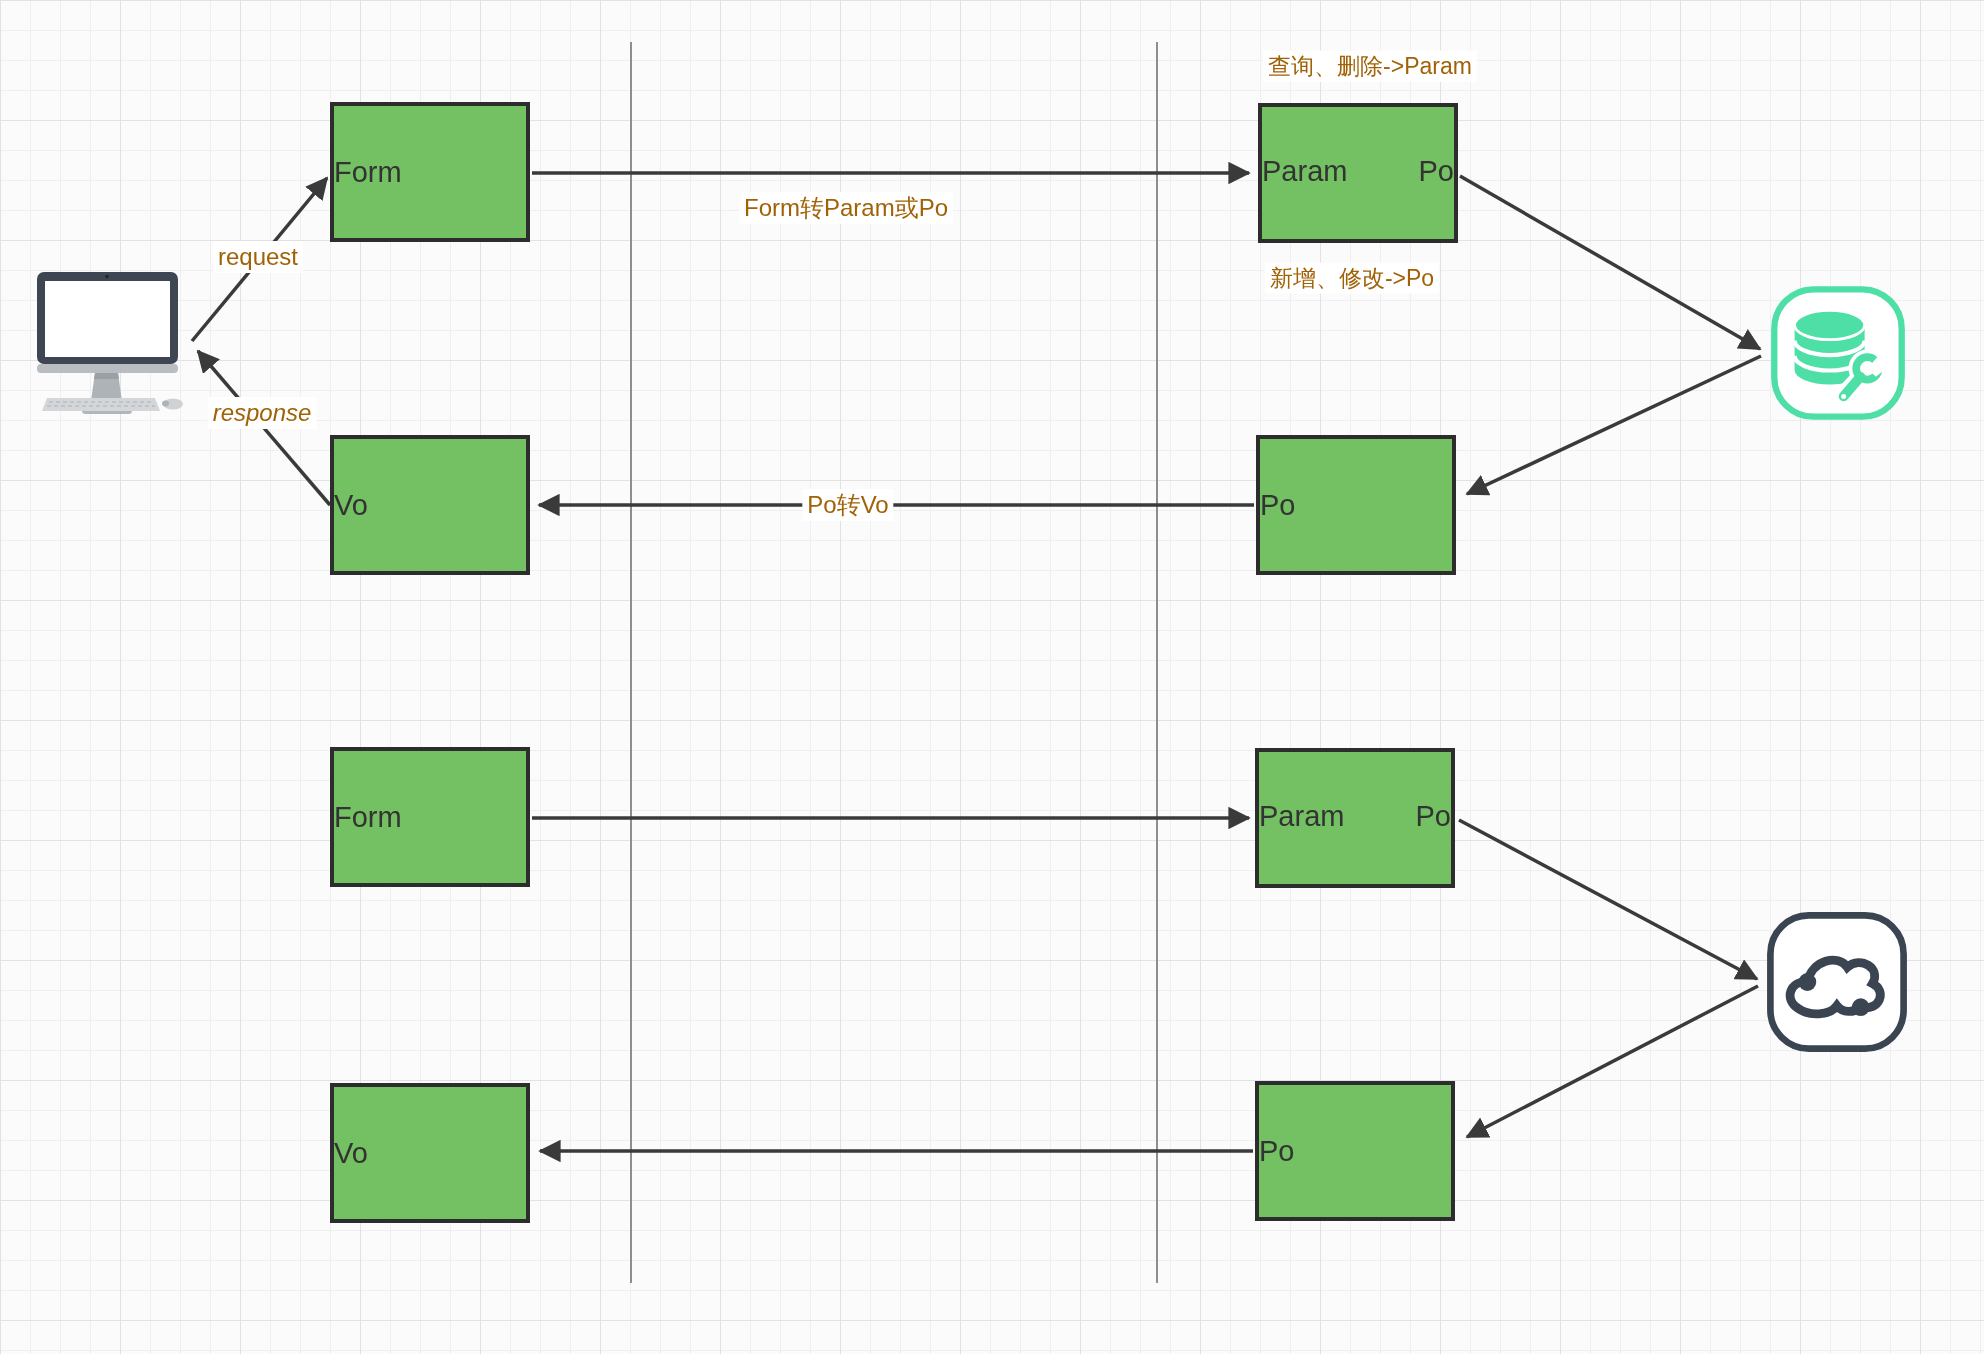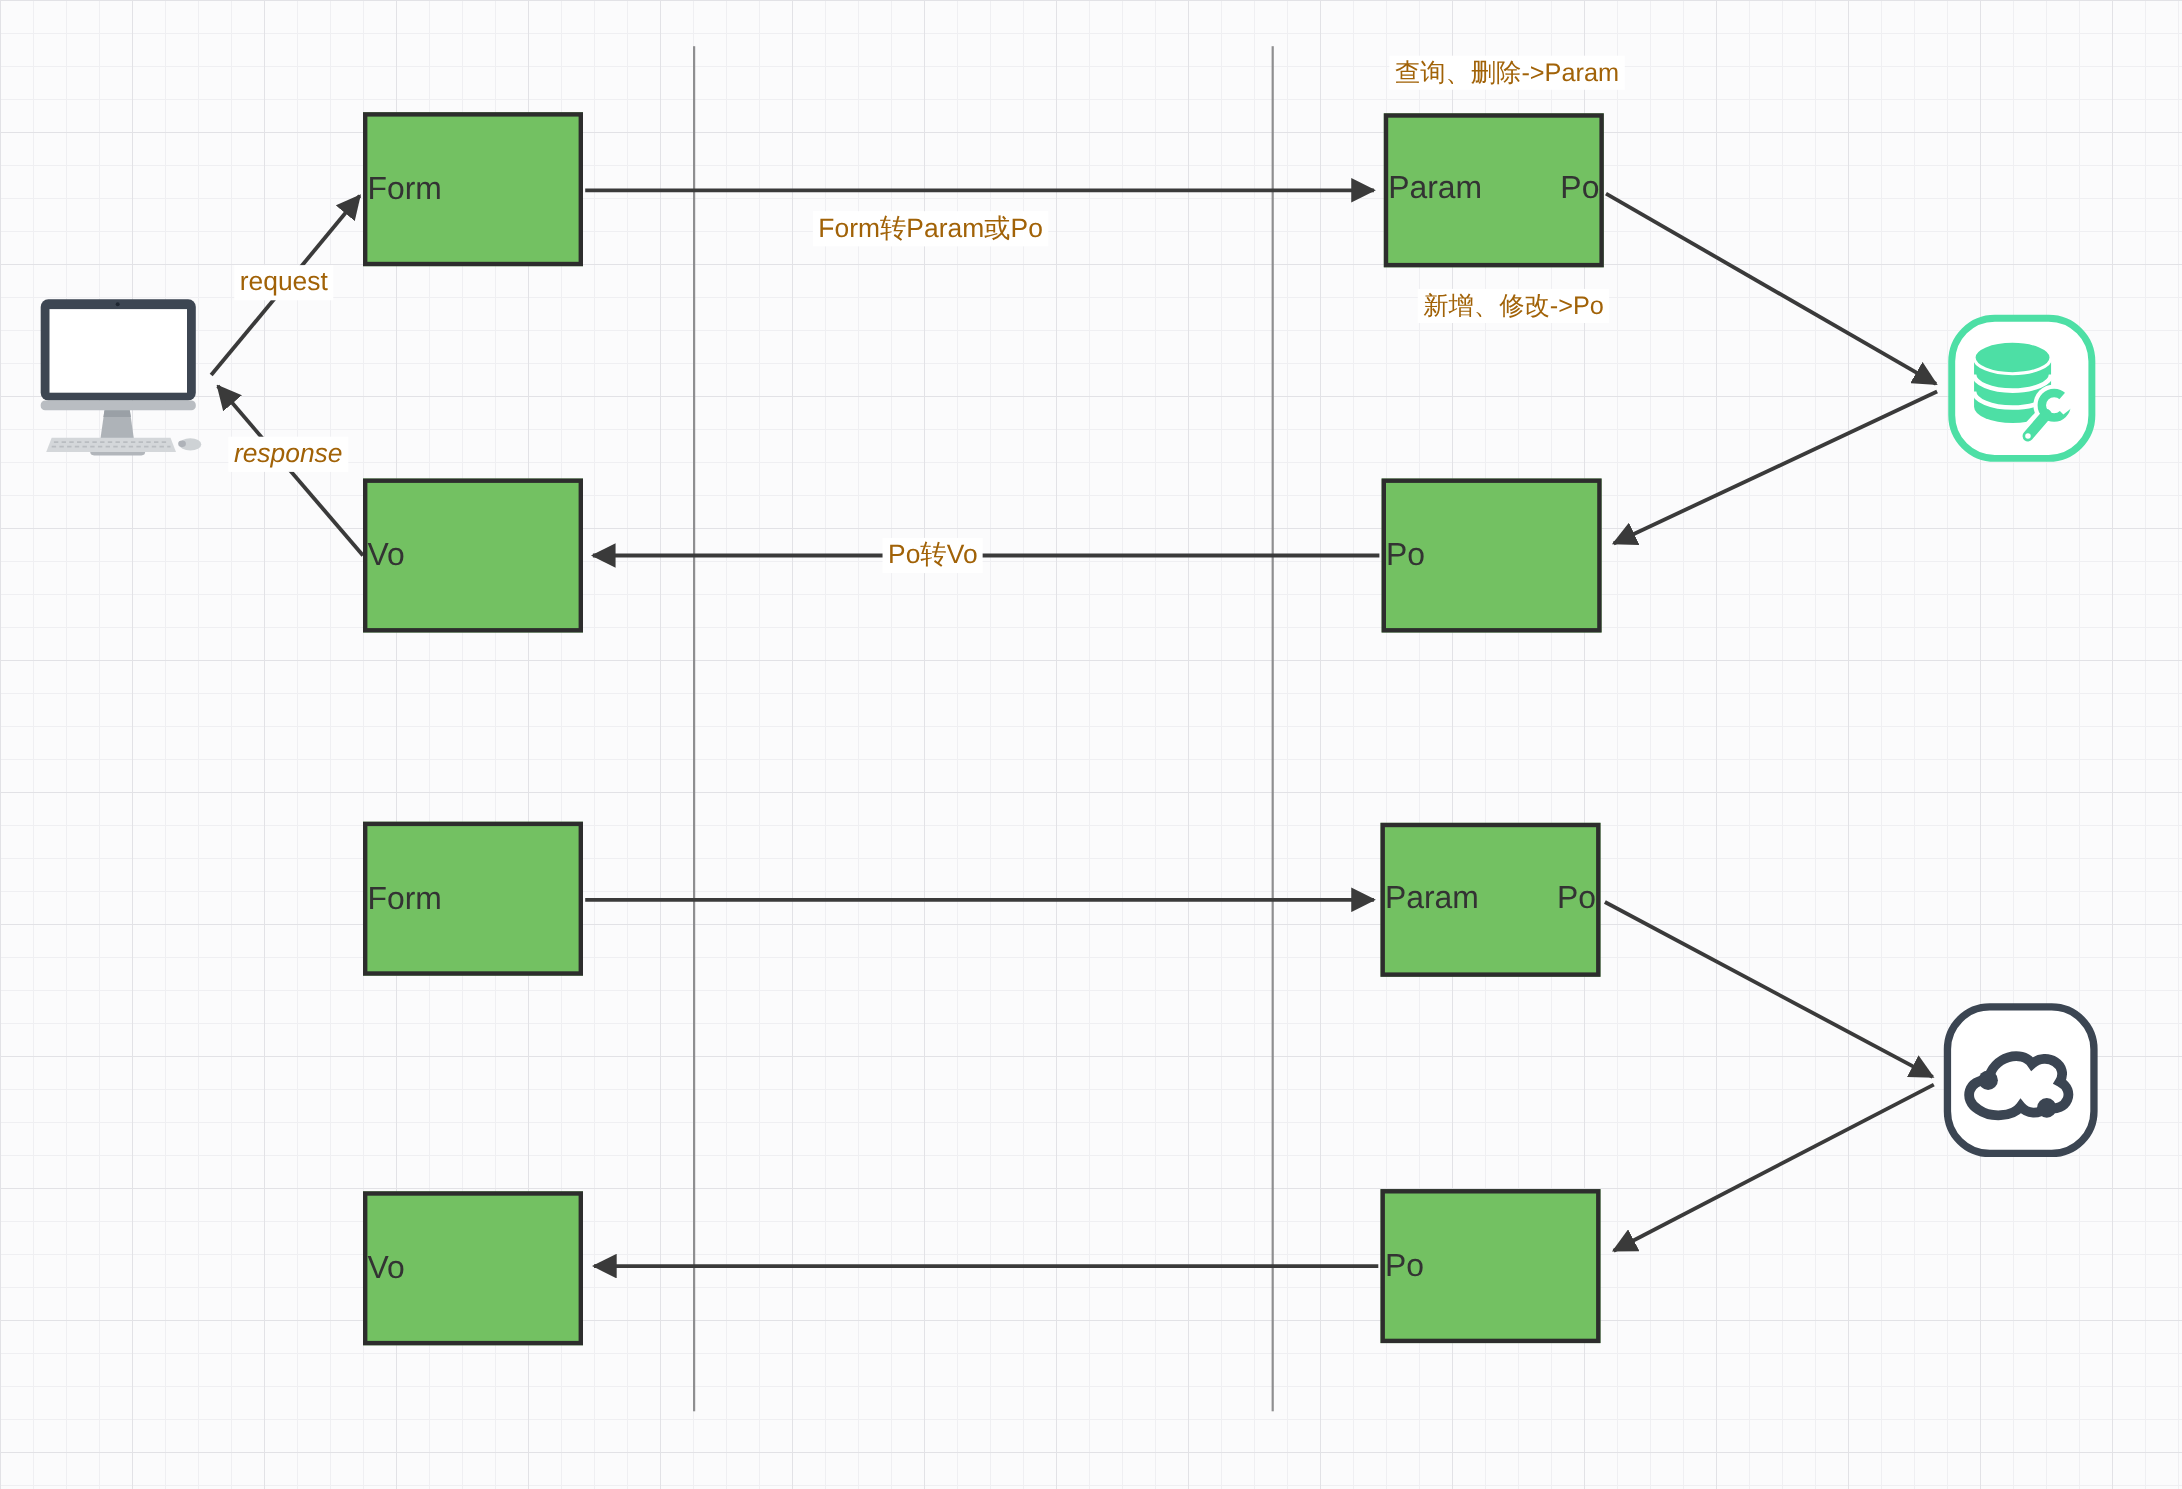--- a/index.html
+++ b/index.html
@@ -93,21 +93,21 @@
     <span>Po</span>
   </div>
   <div class="node" style="left:330px; top:1083px;">
     <span>Vo</span>
   </div>
   <div class="node" style="left:1255px; top:1081px;">
     <span>Po</span>
   </div>
 
   <div class="floating-label fs23" style="left:1370px; top:66px;">查询、删除-&gt;Param</div>
-  <div class="floating-label fs23" style="left:1352px; top:278px;margin-left:24px;">新增、修改-&gt;Po</div>
+  <div class="floating-label fs23" style="left:1352px; top:278px;">新增、修改-&gt;Po</div>
   <div class="floating-label fs24" style="left:258px; top:257px;">request</div>
   <div class="floating-label fs24" style="left:262px; top:413px;font-style:italic;">response</div>
   <div class="floating-label fs24" style="left:846px; top:172px;margin-top:36px;">Form转Param或Po</div>
   <div class="floating-label fs24" style="left:848px; top:505px;">Po转Vo</div>
 
   <div class="icon-wrap" style="left:33px; top:266px; width:160px; height:152px;">
     <svg width="160" height="152" viewBox="0 0 160 152">
       <rect x="4" y="6" width="141" height="92" rx="7" fill="#3d4652"></rect>
       <rect x="12" y="15" width="125" height="76" fill="#ffffff"></rect>
       <circle cx="74" cy="10.5" r="1.8" fill="#1e2630"></circle>

